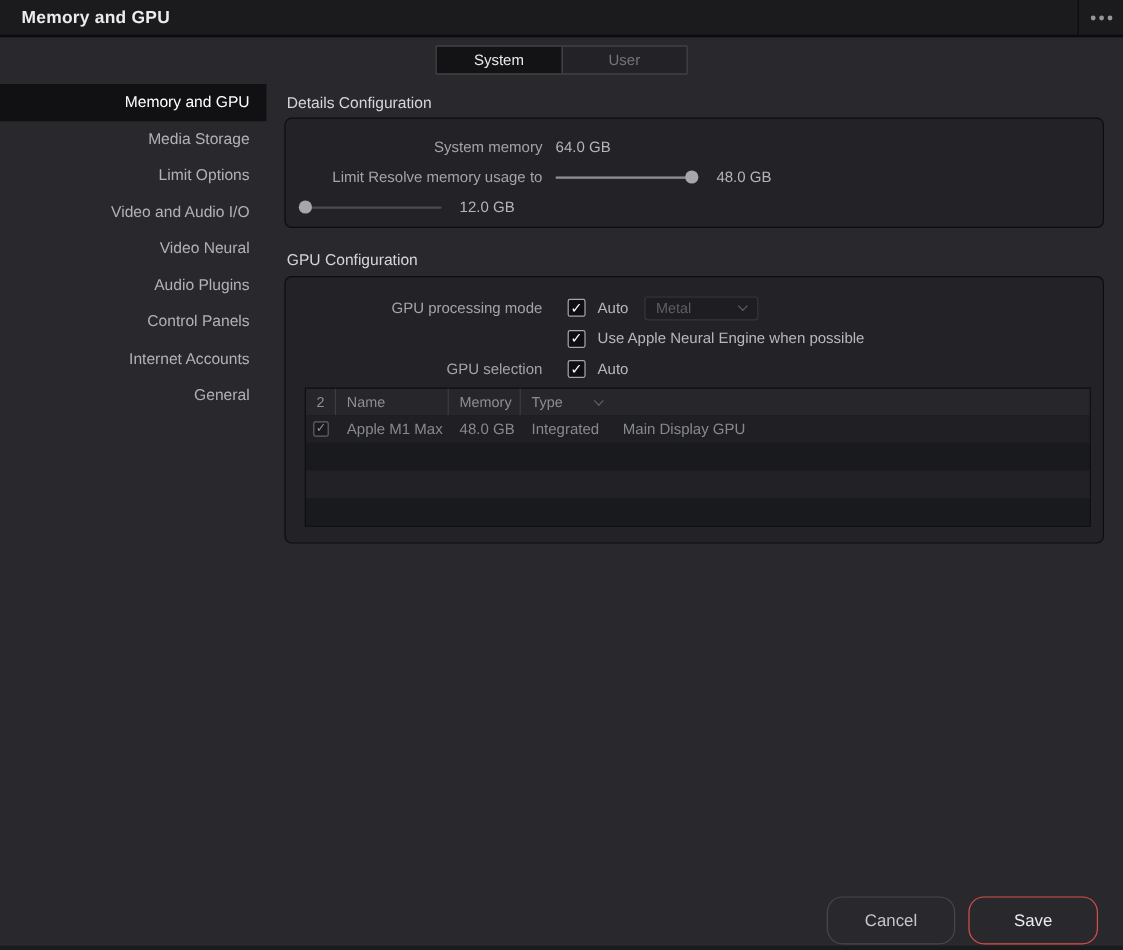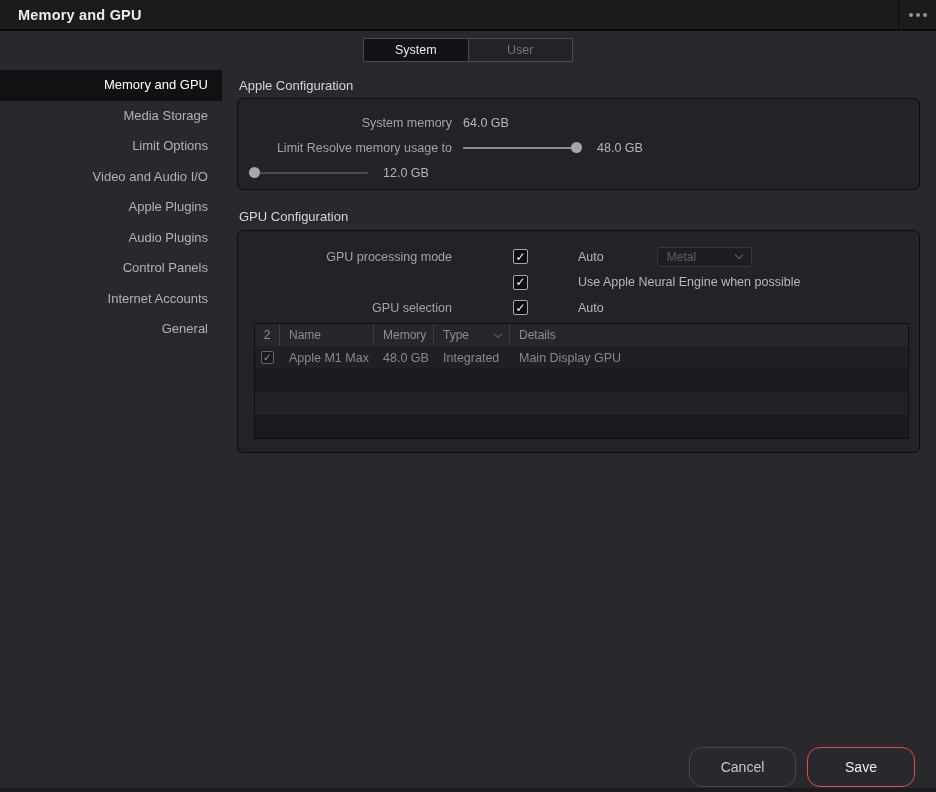--- a/index.html
+++ b/index.html
@@ -57,21 +57,21 @@
   #h-gpu { top:139px; }
 
   .panel {
     position:absolute; left:0; width:683px;
     background:#232327; border:1px solid #0d0d0f; border-radius:6px;
   }
   #panel-memory { top:28px; height:92px; padding-top:11px; }
   #panel-gpu { top:160px; height:223px; padding-top:13px; }
 
   .form-row { height:25px; display:flex; align-items:center; }
-  #panel-gpu .form-row { height:25.5px;gap:40px; }
+  #panel-gpu .form-row { height:25.5px; }
   .form-label {
     width:214px; text-align:right; color:#a4a4a8; font-size:12.5px; flex:none;
     white-space:nowrap;
   }
   .form-value { color:#b6b6ba; font-size:12.5px; margin-left:11px; white-space:nowrap; }
 
   
   .slider {
     position:relative; width:119px; height:12px; margin-left:11px; flex:none; cursor:pointer;
   }
@@ -162,30 +162,30 @@
 <div class="segmented">
   <div class="seg active">System</div>
   <div class="seg inactive">User</div>
 </div>
 
 <nav class="sidebar">
   <div class="side-item sel">Memory and GPU</div>
   <div class="side-item">Media Storage</div>
   <div class="side-item">Limit Options</div>
   <div class="side-item">Video and Audio I/O</div>
-  <div class="side-item">Apple Plugins</div>
+  <div class="side-item">Video Neural</div>
   <div class="side-item">Audio Plugins</div>
   <div class="side-item">Control Panels</div>
   <div class="side-item">Internet Accounts</div>
   <div class="side-item">General</div>
 </nav>
 
 <main class="content">
 
-  <h3 class="sect-heading" id="h-memory">Apple Configuration</h3>
+  <h3 class="sect-heading" id="h-memory">Details Configuration</h3>
 
   <section class="panel" id="panel-memory">
     <div class="form-row">
       <div class="form-label">System memory</div>
       <div class="form-value">64.0 GB</div>
     </div>
     <div class="form-row">
       <div class="form-label">Limit Resolve memory usage to</div>
       <div class="slider">
         <div class="sl-track"></div>
@@ -235,21 +235,20 @@
 
     <div class="gpu-table">
       <div class="t-head">
         <div class="t-cell c0">2</div>
         <div class="t-cell c1">Name</div>
         <div class="t-cell c2">Memory</div>
         <div class="t-cell c3">
           <span>Type</span>
           <span class="chev"></span>
         </div>
-        <div class="t-cell c4">Details</div>
       </div>
       <div class="t-row">
         <div class="t-cell c0">
           <span class="row-check">
             <span class="check">✓</span>
           </span>
         </div>
         <div class="t-cell c1">Apple M1 Max</div>
         <div class="t-cell c2">48.0 GB</div>
         <div class="t-cell c3">Integrated</div>

